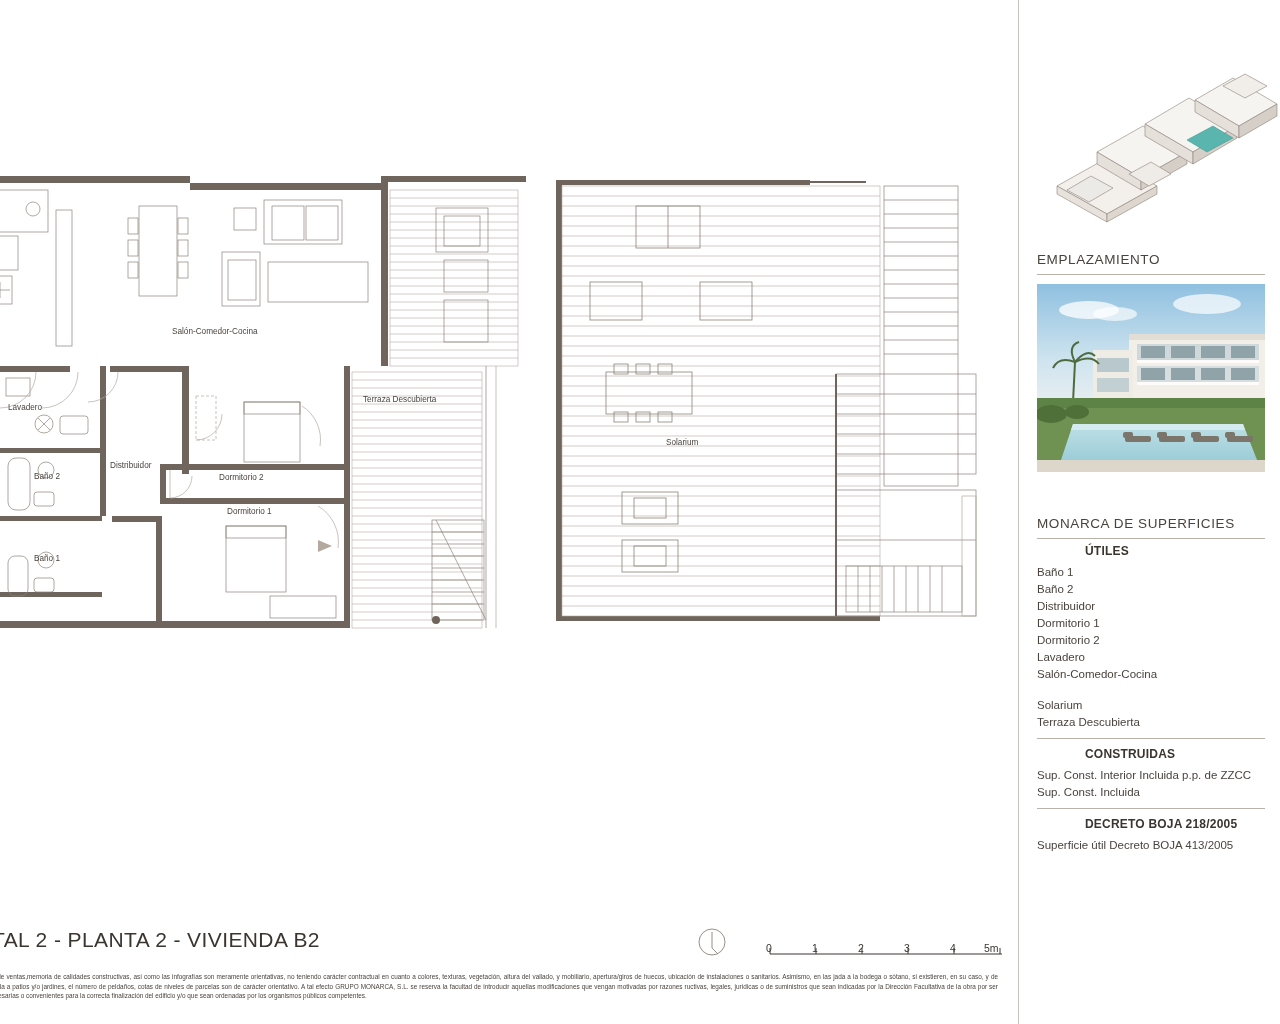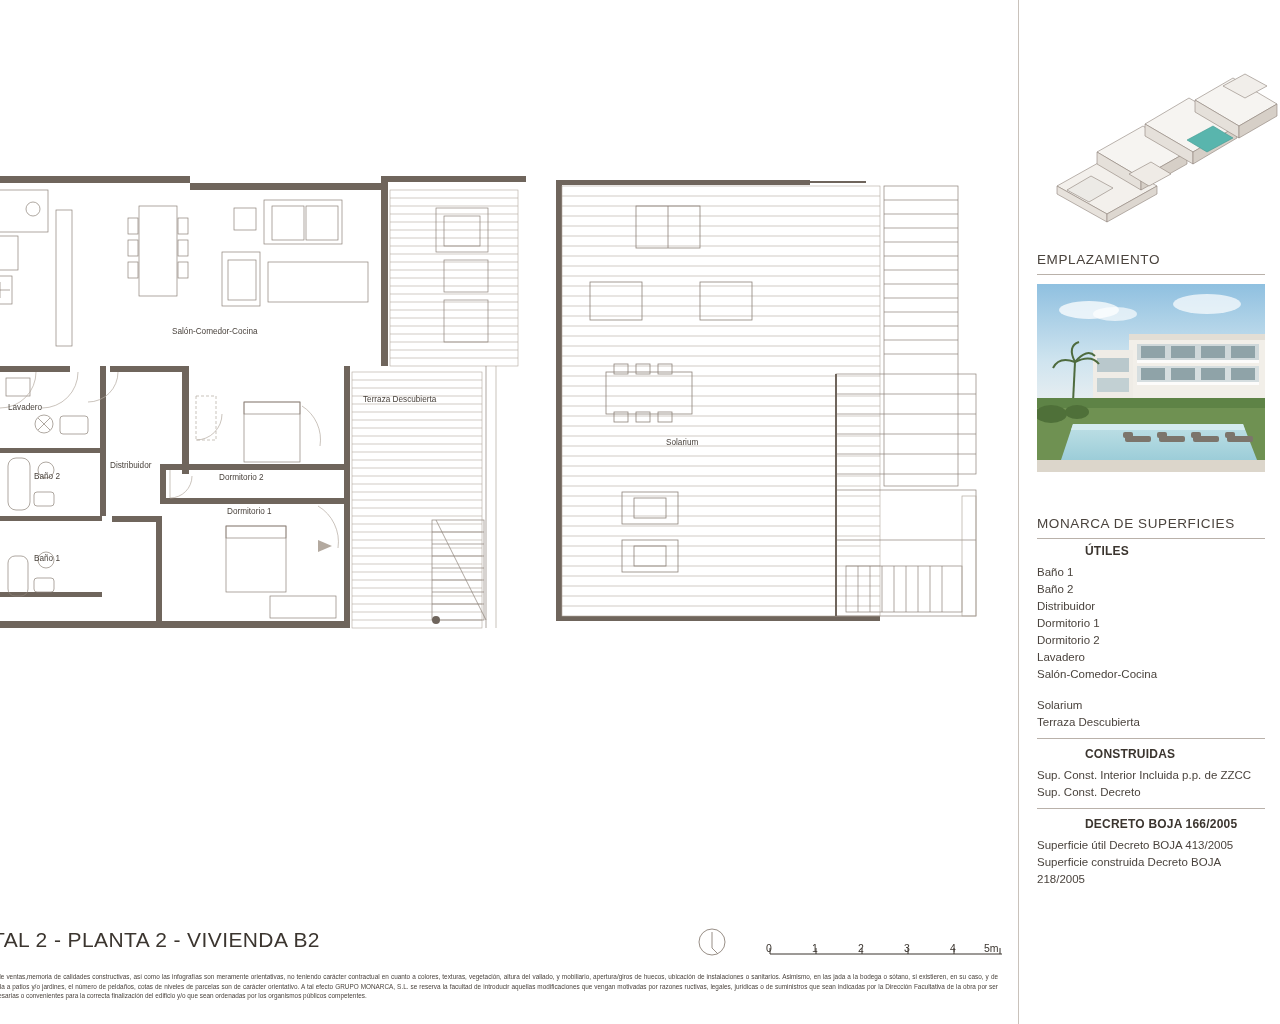--- a/index.html
+++ b/index.html
@@ -516,21 +516,20 @@
       <div class="cs-row">Lavadero</div>
       <div class="cs-row">Salón-Comedor-Cocina</div>
 
       <div class="cs-gap"></div>
       <div class="cs-row">Solarium</div>
       <div class="cs-row">Terraza Descubierta</div>
 
       <div class="hrule"></div>
       <div class="cs-head">CONSTRUIDAS</div>
       <div class="cs-row">Sup. Const. Interior Incluida p.p. de ZZCC</div>
-      <div class="cs-row">Sup. Const. Decreto</div>
+      <div class="cs-row">Sup. Const. Incluida</div>
 
       <div class="hrule"></div>
-      <div class="cs-head">DECRETO BOJA 166/2005</div>
+      <div class="cs-head">DECRETO BOJA 218/2005</div>
       <div class="cs-row">Superficie útil Decreto BOJA 413/2005</div>
-      <div class="cs-row">Superficie construida Decreto BOJA 218/2005</div>
     </div>
   </div>
 </div>
 
 </body></html>

